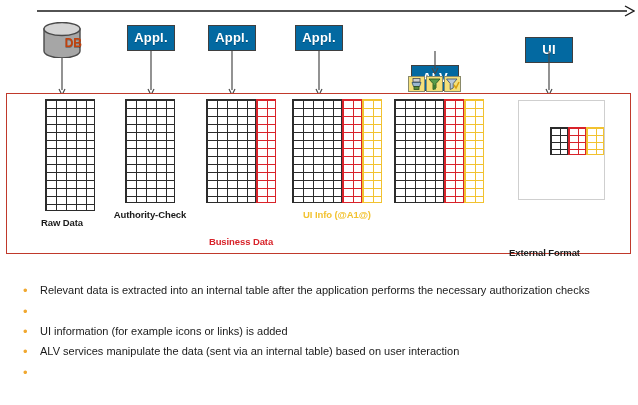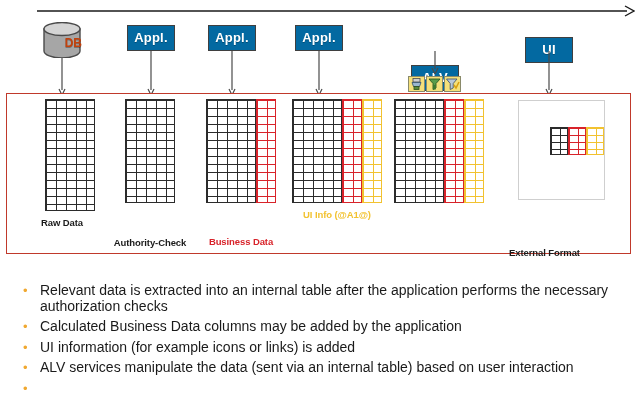--- a/index.html
+++ b/index.html
@@ -142,21 +142,21 @@
     color: #f0a830;
     font-size: 13px;
     line-height: 15px;
     width: 22px;
     flex: 0 0 22px;
     text-align: left;
     padding-left: 5px;
     box-sizing: border-box;
   }
   .bullet-text {
-    font-size: 14px;
+    font-size: 11px;
     line-height: 15.5px;
     color: #1a1a1a;
   }
 </style>
 </head>
 <body>
 
 <svg id="timeline-arrow" viewBox="0 0 598 14">
   <line x1="0" y1="7" x2="590" y2="7" stroke="#1a1a1a" stroke-width="1.4"></line>
   <path d="M588 2 L597 7 L588 12" fill="none" stroke="#1a1a1a" stroke-width="1.4"></path>
@@ -222,21 +222,21 @@
 </div>
 
 <div id="pipeline-container">
   <div id="tables-layer">
       <div class="table-group" style="left: 0px; top: 0px;">
         <div class="grid black" style="left: 38px; top: 5px; width: 50px; height: 112px; --cw: 10px; --rh: 8px;"></div>
         <div class="tbl-label lbl-black" style="left: 10px; top: 123px; width: 90px;">Raw Data</div>
       </div>
       <div class="table-group" style="left: 0px; top: 0px;">
         <div class="grid black" style="left: 118px; top: 5px; width: 50px; height: 104px; --cw: 10px; --rh: 8px;"></div>
-        <div class="tbl-label lbl-black" style="left: 98px; top: 115px; width: 90px; margin-top: 28px;">Authority-Check</div>
+        <div class="tbl-label lbl-black" style="left: 98px; top: 115px; width: 90px;">Authority-Check</div>
       </div>
       <div class="table-group" style="left: 0px; top: 0px;">
         <div class="grid black" style="left: 199px; top: 5px; width: 50px; height: 104px; --cw: 10px; --rh: 8px;"></div>
         <div class="grid red" style="left: 249px; top: 5px; width: 20px; height: 104px; --cw: 10px; --rh: 8px;"></div>
         <div class="tbl-label lbl-red" style="left: 179px; top: 115px; width: 110px; margin-top: 27px;">Business Data</div>
       </div>
       <div class="table-group" style="left: 0px; top: 0px;">
         <div class="grid black" style="left: 285px; top: 5px; width: 50px; height: 104px; --cw: 10px; --rh: 8px;"></div>
         <div class="grid red" style="left: 335px; top: 5px; width: 20px; height: 104px; --cw: 10px; --rh: 8px;"></div>
         <div class="grid yellow" style="left: 355px; top: 5px; width: 20px; height: 104px; --cw: 10px; --rh: 8px;"></div>
@@ -257,21 +257,20 @@
     </div>
 </div>
 
 <div id="bullet-list">
     <div class="bullet-row">
       <span class="bullet-dot">•</span>
       <span class="bullet-text">Relevant data is extracted into an internal table after the application performs the necessary authorization checks</span>
     </div>
     <div class="bullet-row">
       <span class="bullet-dot">•</span>
-      <span class="bullet-text">Calculated Business Data columns may be added by the application</span>
     </div>
     <div class="bullet-row">
       <span class="bullet-dot">•</span>
       <span class="bullet-text">UI information (for example icons or links) is added</span>
     </div>
     <div class="bullet-row">
       <span class="bullet-dot">•</span>
       <span class="bullet-text">ALV services manipulate the data (sent via an internal table) based on user interaction</span>
     </div>
     <div class="bullet-row">

